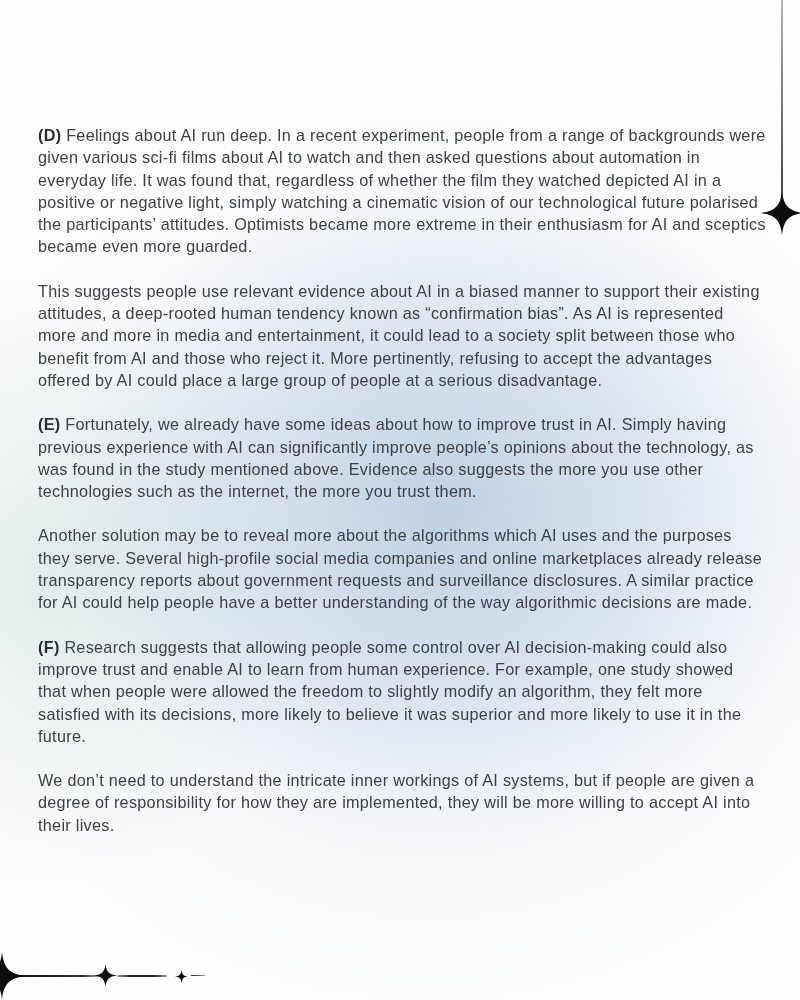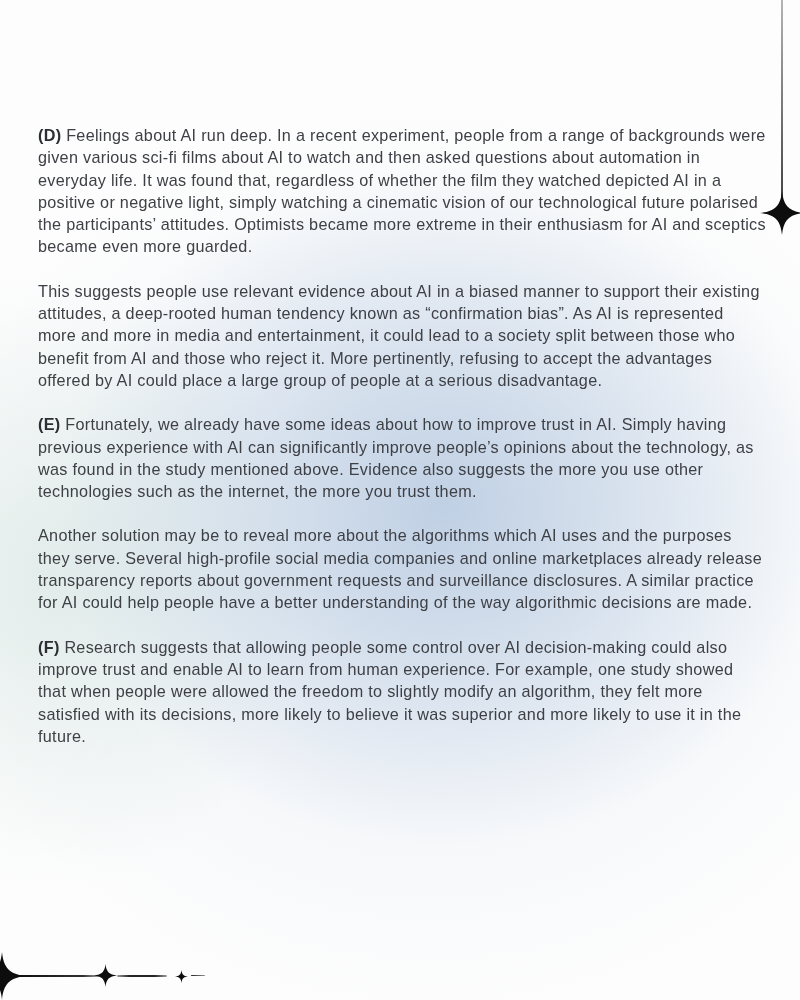--- a/index.html
+++ b/index.html
@@ -89,20 +89,21 @@
     <p><strong class="plabel">(D)</strong><span> Feelings about AI run deep. In a recent experiment, people from a range of backgrounds were given various sci-fi films about AI to watch and then asked questions about automation in everyday life. It was found that, regardless of whether the film they watched depicted AI in a positive or negative light, simply watching a cinematic vision of our technological future polarised the participants’ attitudes. Optimists became more extreme in their enthusiasm for AI and sceptics became even more guarded.</span></p>
 
     <p><strong class="plabel"></strong><span>This suggests people use relevant evidence about AI in a biased manner to support their existing attitudes, a deep-rooted human tendency known as “confirmation bias”. As AI is represented more and more in media and entertainment, it could lead to a society split between those who benefit from AI and those who reject it. More pertinently, refusing to accept the advantages offered by AI could place a large group of people at a serious disadvantage.</span></p>
 
     <p><strong class="plabel">(E)</strong><span> Fortunately, we already have some ideas about how to improve trust in AI. Simply having previous experience with AI can significantly improve people’s opinions about the technology, as was found in the study mentioned above. Evidence also suggests the more you use other technologies such as the internet, the more you trust them.</span></p>
 
     <p><strong class="plabel"></strong><span>Another solution may be to reveal more about the algorithms which AI uses and the purposes they serve. Several high-profile social media companies and online marketplaces already release transparency reports about government requests and surveillance disclosures. A similar practice for AI could help people have a better understanding of the way algorithmic decisions are made.</span></p>
 
     <p><strong class="plabel">(F)</strong><span> Research suggests that allowing people some control over AI decision-making could also improve trust and enable AI to learn from human experience. For example, one study showed that when people were allowed the freedom to slightly modify an algorithm, they felt more satisfied with its decisions, more likely to believe it was superior and more likely to use it in the future.</span></p>
 
+    <p><strong class="plabel"></strong><span>We don’t need to understand the intricate inner workings of AI systems, but if people are given a degree of responsibility for how they are implemented, they will be more willing to accept AI into their lives.</span></p>
   </main>
 
   <div class="vline"></div>
   <svg class="sparkle sparkle-right" viewBox="0 0 100 100" aria-hidden="true">
     <path d="M50 0 C53.5 34 66 46.5 100 50 C66 53.5 53.5 66 50 100 C46.5 66 34 53.5 0 50 C34 46.5 46.5 34 50 0 Z"></path>
   </svg>
 
   <svg class="sparkle sp-big" viewBox="0 0 100 100" aria-hidden="true">
     <path d="M50 0 C53.5 34 66 46.5 100 50 C66 53.5 53.5 66 50 100 C46.5 66 34 53.5 0 50 C34 46.5 46.5 34 50 0 Z"></path>
   </svg>

